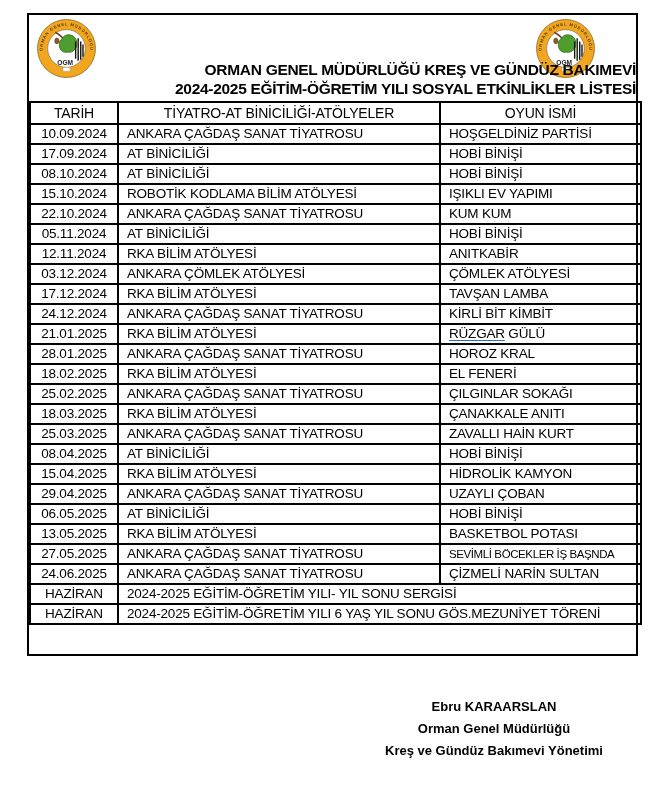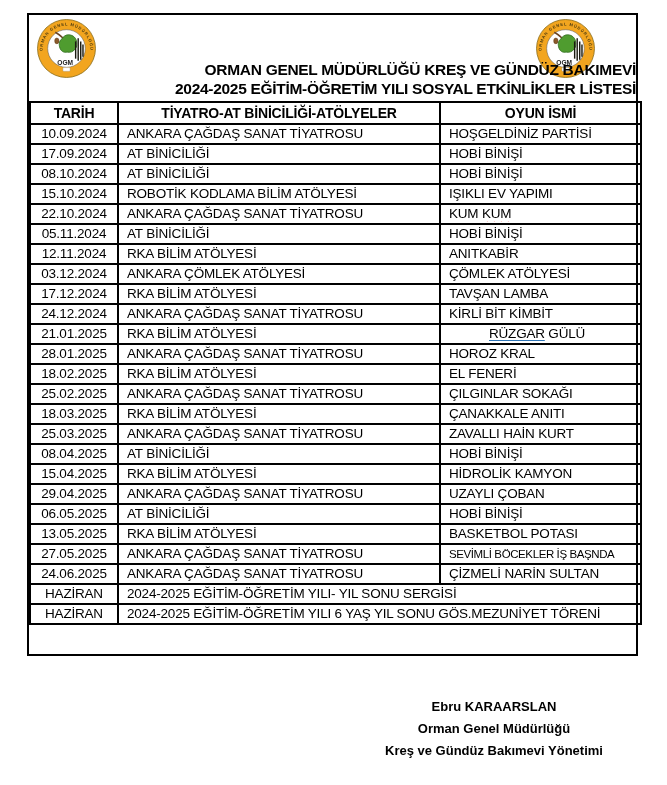--- a/index.html
+++ b/index.html
@@ -21,37 +21,36 @@
   }
   table.etk{
     width:100%;border-collapse:collapse;table-layout:fixed;
   }
   table.etk th, table.etk td{
     border:2px solid #000;height:18px;line-height:18px;
     padding:0 8px;box-sizing:content-box;
     font-size:13.5px;letter-spacing:-0.2px;
     white-space:nowrap;overflow:hidden;
   }
-  table.etk th{font-weight:bold;text-align:center;font-size:14px;padding:1px 4px;}
+  table.etk th{font-weight:normal;text-align:center;font-size:14px;padding:1px 4px;}
   col.col-date{width:88px;}
   col.col-act{width:322px;}
   col.col-game{width:201px;}
   td.c-date{text-align:center;}
   td.c-act, td.c-game{text-align:left;border-radius:8px;}
   td.c-game.small{font-size:11.5px;letter-spacing:-0.4px;}
   .mark-red-wavy{
     text-decoration-line:underline;text-decoration-style:wavy;
     text-decoration-color:#e60000;text-decoration-thickness:1px;
     text-underline-offset:3px;
   }
   .mark-blue-double{
     text-decoration-line:underline;text-decoration-style:double;
     text-decoration-color:#2E74B5;text-decoration-thickness:1px;
     text-underline-offset:2px;
-    margin-left:40px;
   }
   .footer{
     position:absolute;left:346px;top:696px;width:296px;
     text-align:center;font-weight:bold;font-size:13px;line-height:22px;
   }
   .ring-text{font-size:4px;font-weight:bold;letter-spacing:0.9px;fill:#4a3a10;}
   .ogm-text{font-size:6.5px;font-weight:bold;fill:#222;}
 </style>
 </head>
 <body>

